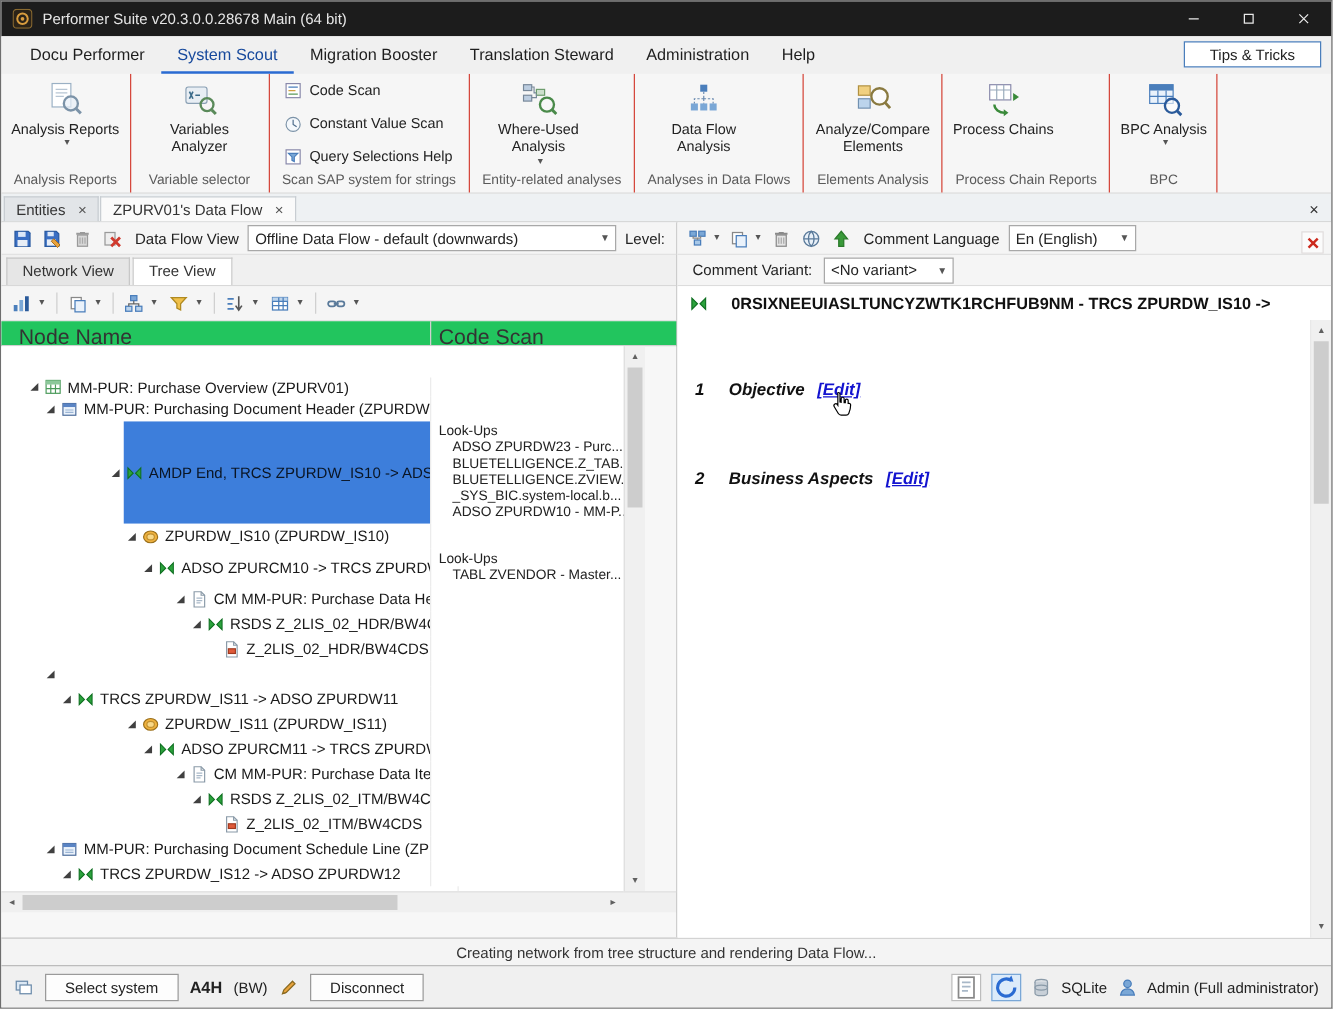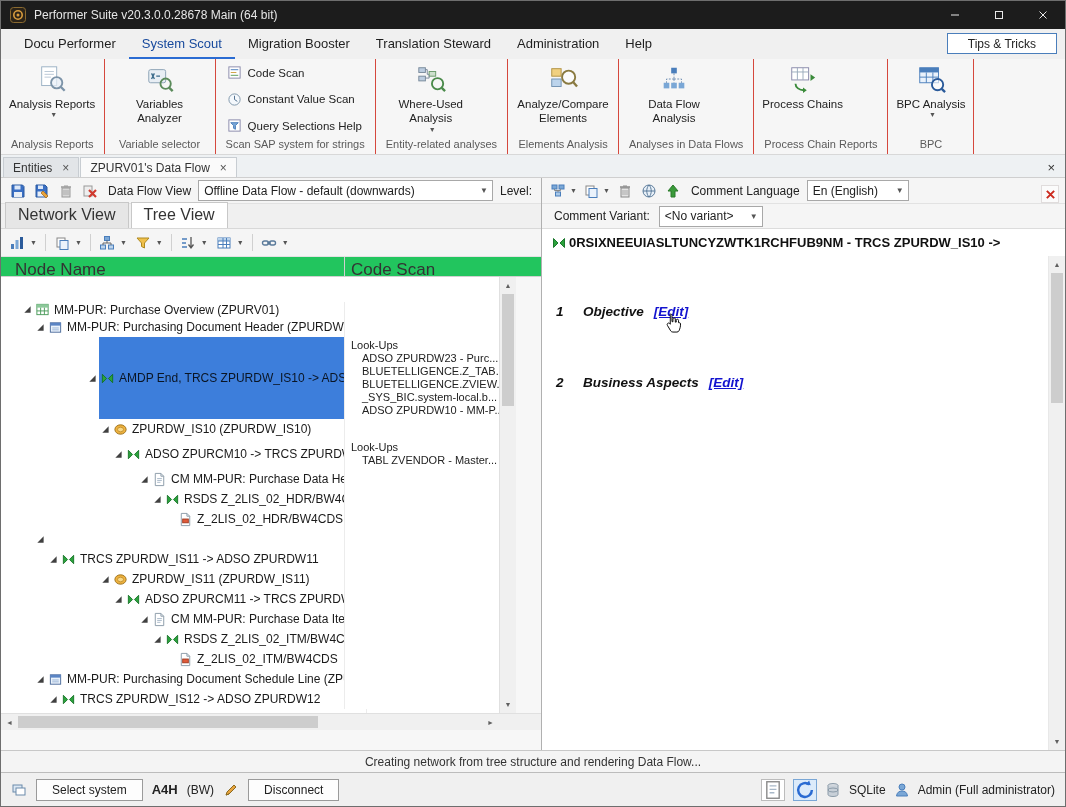--- a/index.html
+++ b/index.html
@@ -67,21 +67,21 @@
   .combo { height:21px; background:#fff; border:1px solid #a8a8a8; display:flex; align-items:center;
            font-size:12px; padding-left:5px; color:#222; overflow:hidden; }
   .combo-text { white-space:nowrap; overflow:hidden; }
   .combo-arrow { margin-left:auto; width:16px; flex:0 0 16px; text-align:center; font-size:8px; color:#555; }
   .combo.grow { flex:1; min-width:0; }
   .combo.lang { width:102px; flex:0 0 102px; }
   .combo.variant { width:104px; flex:0 0 104px; }
 
   .view-tabs { height:25px; flex:0 0 25px; background:#f0f0f0; display:flex; align-items:flex-end;
                padding-left:4px; border-bottom:1px solid #d8d8d8; gap:2px; }
-  .vtab { padding:3px 12px 4px; font-size:16px; background:#e6e6e6; border:1px solid #c8c8c8; border-bottom:none; color:#333; }
+  .vtab { padding:3px 12px 4px; font-size:12px; background:#e6e6e6; border:1px solid #c8c8c8; border-bottom:none; color:#333; }
   .vtab.active { background:#fff; }
 
   .tree-toolbar { height:28px; flex:0 0 28px; display:flex; align-items:center; padding:0 5px; gap:2px;
                   background:#f5f5f5; border-bottom:1px solid #e2e2e2; }
   .ttbtn { display:flex; align-items:center; gap:2px; padding:2px 3px; }
   .tsep { width:1px; height:17px; background:#d0d0d0; margin:0 3px; }
 
   
   .grid-header { height:20px; flex:0 0 20px; display:flex; background:#22c55e; border-bottom:1px solid #d0d0d0;
                  font-size:17px; color:#333; }
@@ -117,21 +117,21 @@
   .hthumb { margin:2px 0; width:300px; background:#cdcdcd; }
   .corner { flex:1; background:#f0f0f0; border-top:1px solid #e0e0e0; }
   .pane-bottom-strip { height:20px; flex:0 0 20px; background:#f7f7f7; }
 
   
   .variant-row { height:25px; flex:0 0 25px; display:flex; align-items:center; gap:6px; padding:0 9px;
                  background:#f5f5f5; border-bottom:1px solid #dcdcdc; }
   .close-red { position:absolute; top:7px; right:6px; width:18px; height:18px; display:flex; align-items:center;
                justify-content:center; background:#fbfbfb; border:1px solid #e0dcdc; z-index:2; }
   .close-red svg { width:13px; height:13px; }
-  .comment-header { height:27px; flex:0 0 27px; display:flex; align-items:center; gap:2px; padding:0 9px;
+  .comment-header { height:27px; flex:0 0 27px; display:flex; align-items:center; gap:18px; padding:0 9px;
                     font-size:13px; font-weight:bold; color:#111; white-space:nowrap; overflow:hidden; background:#fff; }
   .comment-area { flex:1; display:flex; min-height:0; }
   .comment-body { flex:1; min-width:0; position:relative; padding:48px 0 0 14px; background:#fff; }
   .csection { display:flex; align-items:baseline; margin-bottom:56px; font-size:13.5px; font-style:italic;
               font-weight:bold; color:#111; }
   .cnum { width:27px; flex:0 0 27px; }
   .ctitle { margin-right:10px; white-space:nowrap; }
   .cedit { color:#1313cf; text-decoration:underline; cursor:pointer; white-space:nowrap; }
   .cursor-icon { position:absolute; left:122px; top:56px; }
   .cursor-icon svg { width:19px; height:23px; }
@@ -280,47 +280,47 @@
             <span class="dd">▼</span>
           </div>
         </div>
         <div class="rgroup-label">Entity-related analyses</div>
       </div>
       <div class="rgroup">
         <div class="rgroup-content">
           <div class="rbtn-large">
             <span class="icon">
               <svg viewBox="0 0 32 32">
-                <rect x="4" y="5" width="10" height="8" fill="#f0d080" stroke="#b09040"></rect>
-                <rect x="4" y="16" width="10" height="8" fill="#bcd4ec" stroke="#7090b0"></rect>
-                <circle cx="22" cy="14" r="7" fill="#fff" fill-opacity="0.5" stroke="#8a7a40" stroke-width="2"></circle>
-                <path d="M27 19.5l4 4.5" stroke="#8a7a40" stroke-width="2.5"></path>
-              </svg>
-            </span>
-            <span class="rlabel">Analyze/Compare Elements</span>
-          </div>
-        </div>
-        <div class="rgroup-label">Elements Analysis</div>
-      </div>
-      <div class="rgroup">
-        <div class="rgroup-content">
-          <div class="rbtn-large">
-            <span class="icon">
-              <svg viewBox="0 0 32 32">
                 <rect x="13" y="4" width="6" height="6" fill="#4a7ebb"></rect>
                 <rect x="5" y="20" width="6" height="6" fill="#7aa7d6"></rect>
                 <rect x="13" y="20" width="6" height="6" fill="#7aa7d6"></rect>
                 <rect x="21" y="20" width="6" height="6" fill="#7aa7d6"></rect>
                 <path d="M16 10v6M16 16H8v4M16 16v4M16 16h8v4" fill="none" stroke="#6a8ab0" stroke-dasharray="2 1.5"></path>
               </svg>
             </span>
             <span class="rlabel">Data Flow Analysis</span>
           </div>
         </div>
         <div class="rgroup-label">Analyses in Data Flows</div>
+      </div>
+      <div class="rgroup">
+        <div class="rgroup-content">
+          <div class="rbtn-large">
+            <span class="icon">
+              <svg viewBox="0 0 32 32">
+                <rect x="4" y="5" width="10" height="8" fill="#f0d080" stroke="#b09040"></rect>
+                <rect x="4" y="16" width="10" height="8" fill="#bcd4ec" stroke="#7090b0"></rect>
+                <circle cx="22" cy="14" r="7" fill="#fff" fill-opacity="0.5" stroke="#8a7a40" stroke-width="2"></circle>
+                <path d="M27 19.5l4 4.5" stroke="#8a7a40" stroke-width="2.5"></path>
+              </svg>
+            </span>
+            <span class="rlabel">Analyze/Compare Elements</span>
+          </div>
+        </div>
+        <div class="rgroup-label">Elements Analysis</div>
       </div>
       <div class="rgroup">
         <div class="rgroup-content">
           <div class="rbtn-large">
             <span class="icon">
               <svg viewBox="0 0 32 32">
                 <rect x="4" y="4" width="18" height="13" fill="#fff" stroke="#88a"></rect>
                 <path d="M4 8.5h18M10 4v13M16 4v13" stroke="#9ab"></path>
                 <path d="M24 11l5 3.5-5 3.5z" fill="#3a8a3a"></path>
                 <path d="M8 21c0 4 4 7 9 7" fill="none" stroke="#3a8a3a" stroke-width="2"></path>

